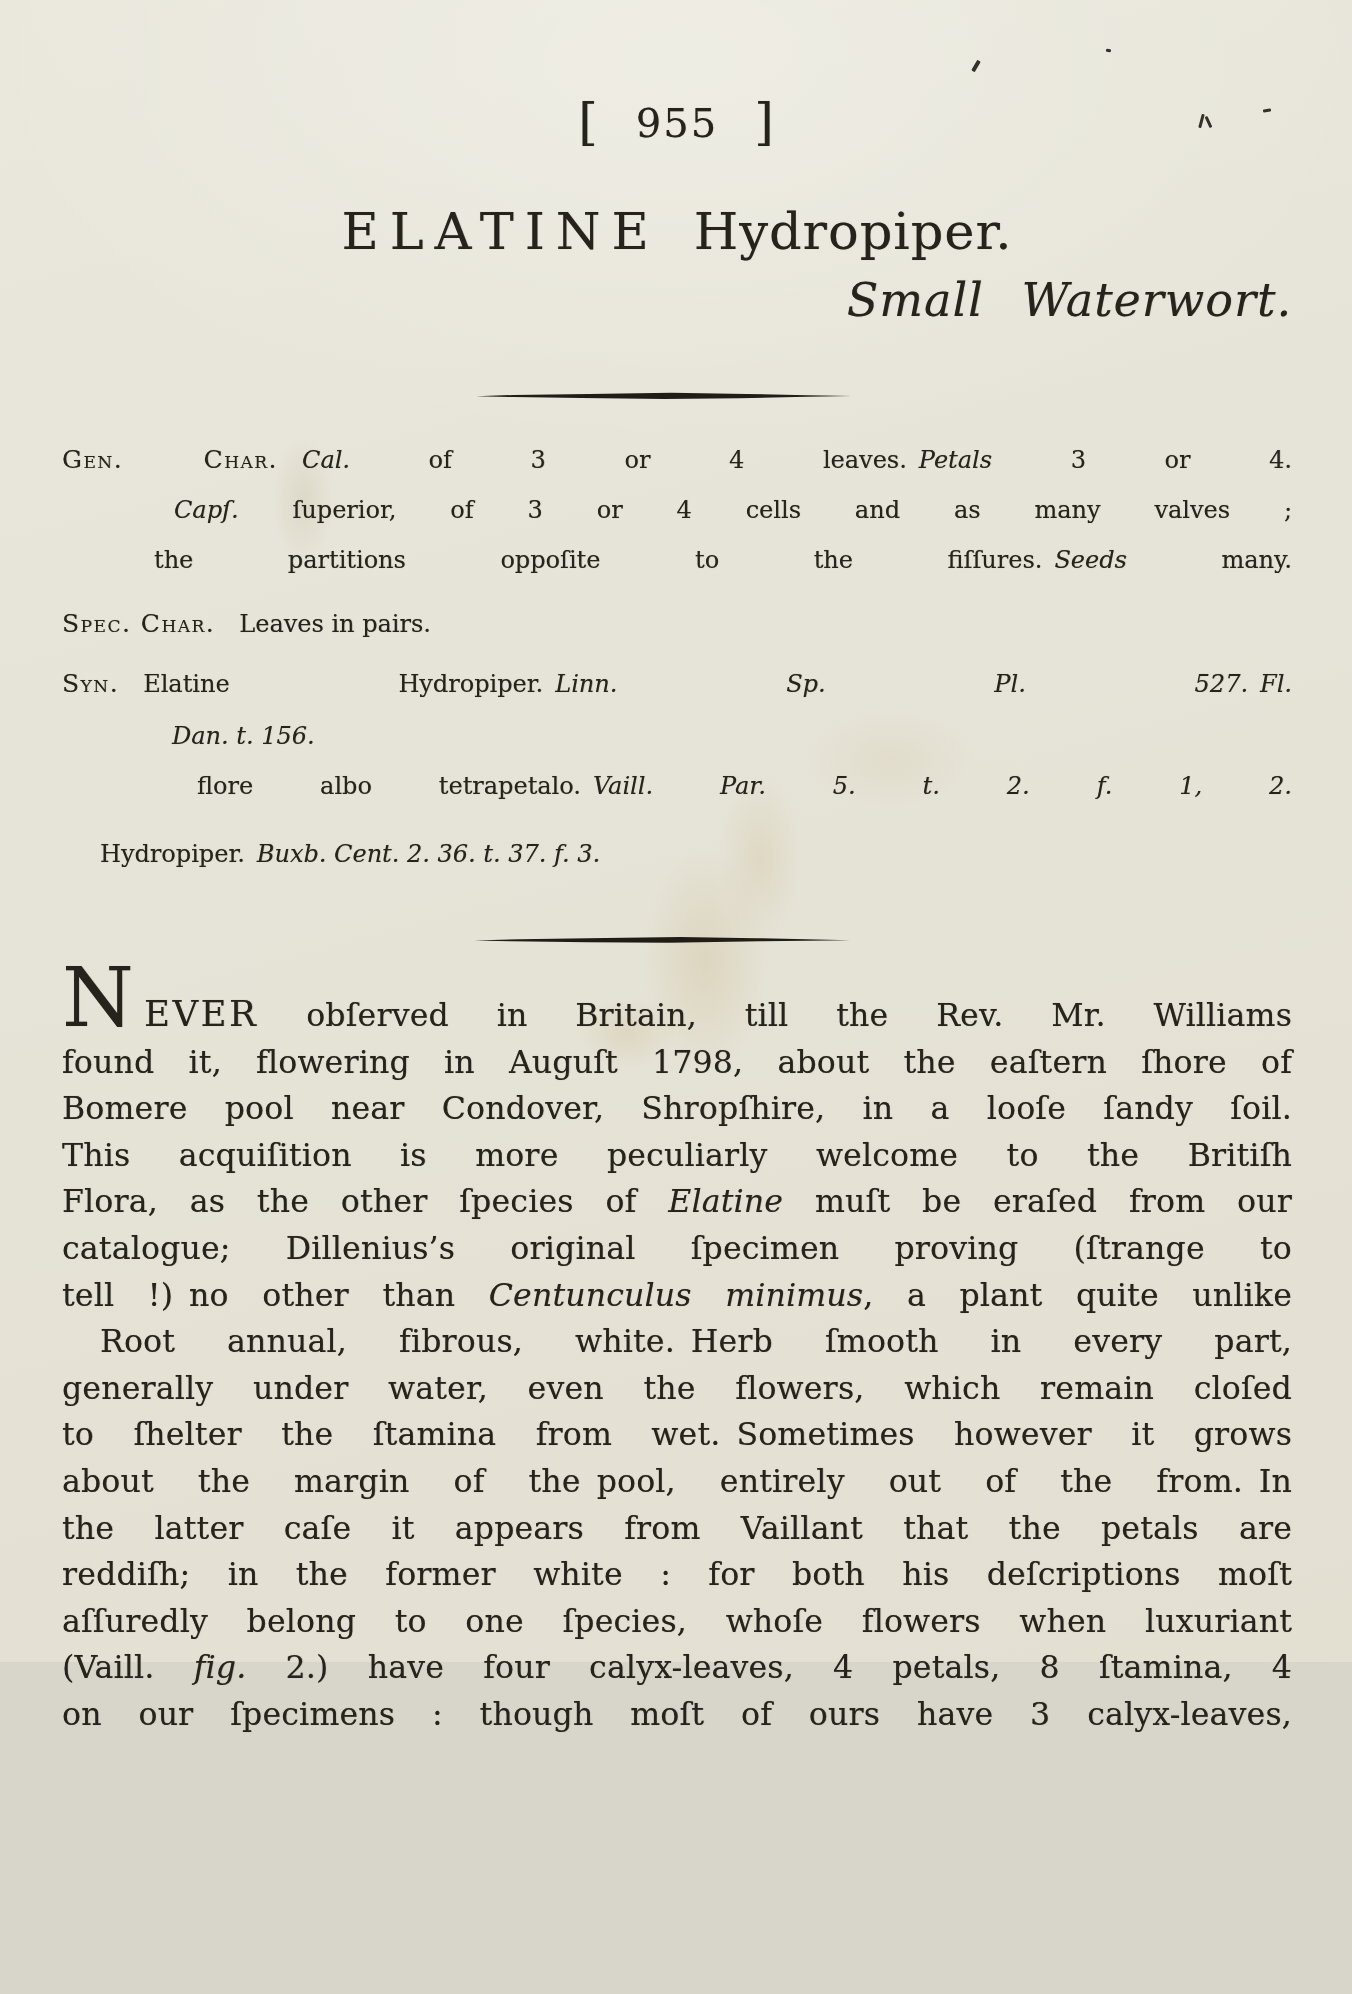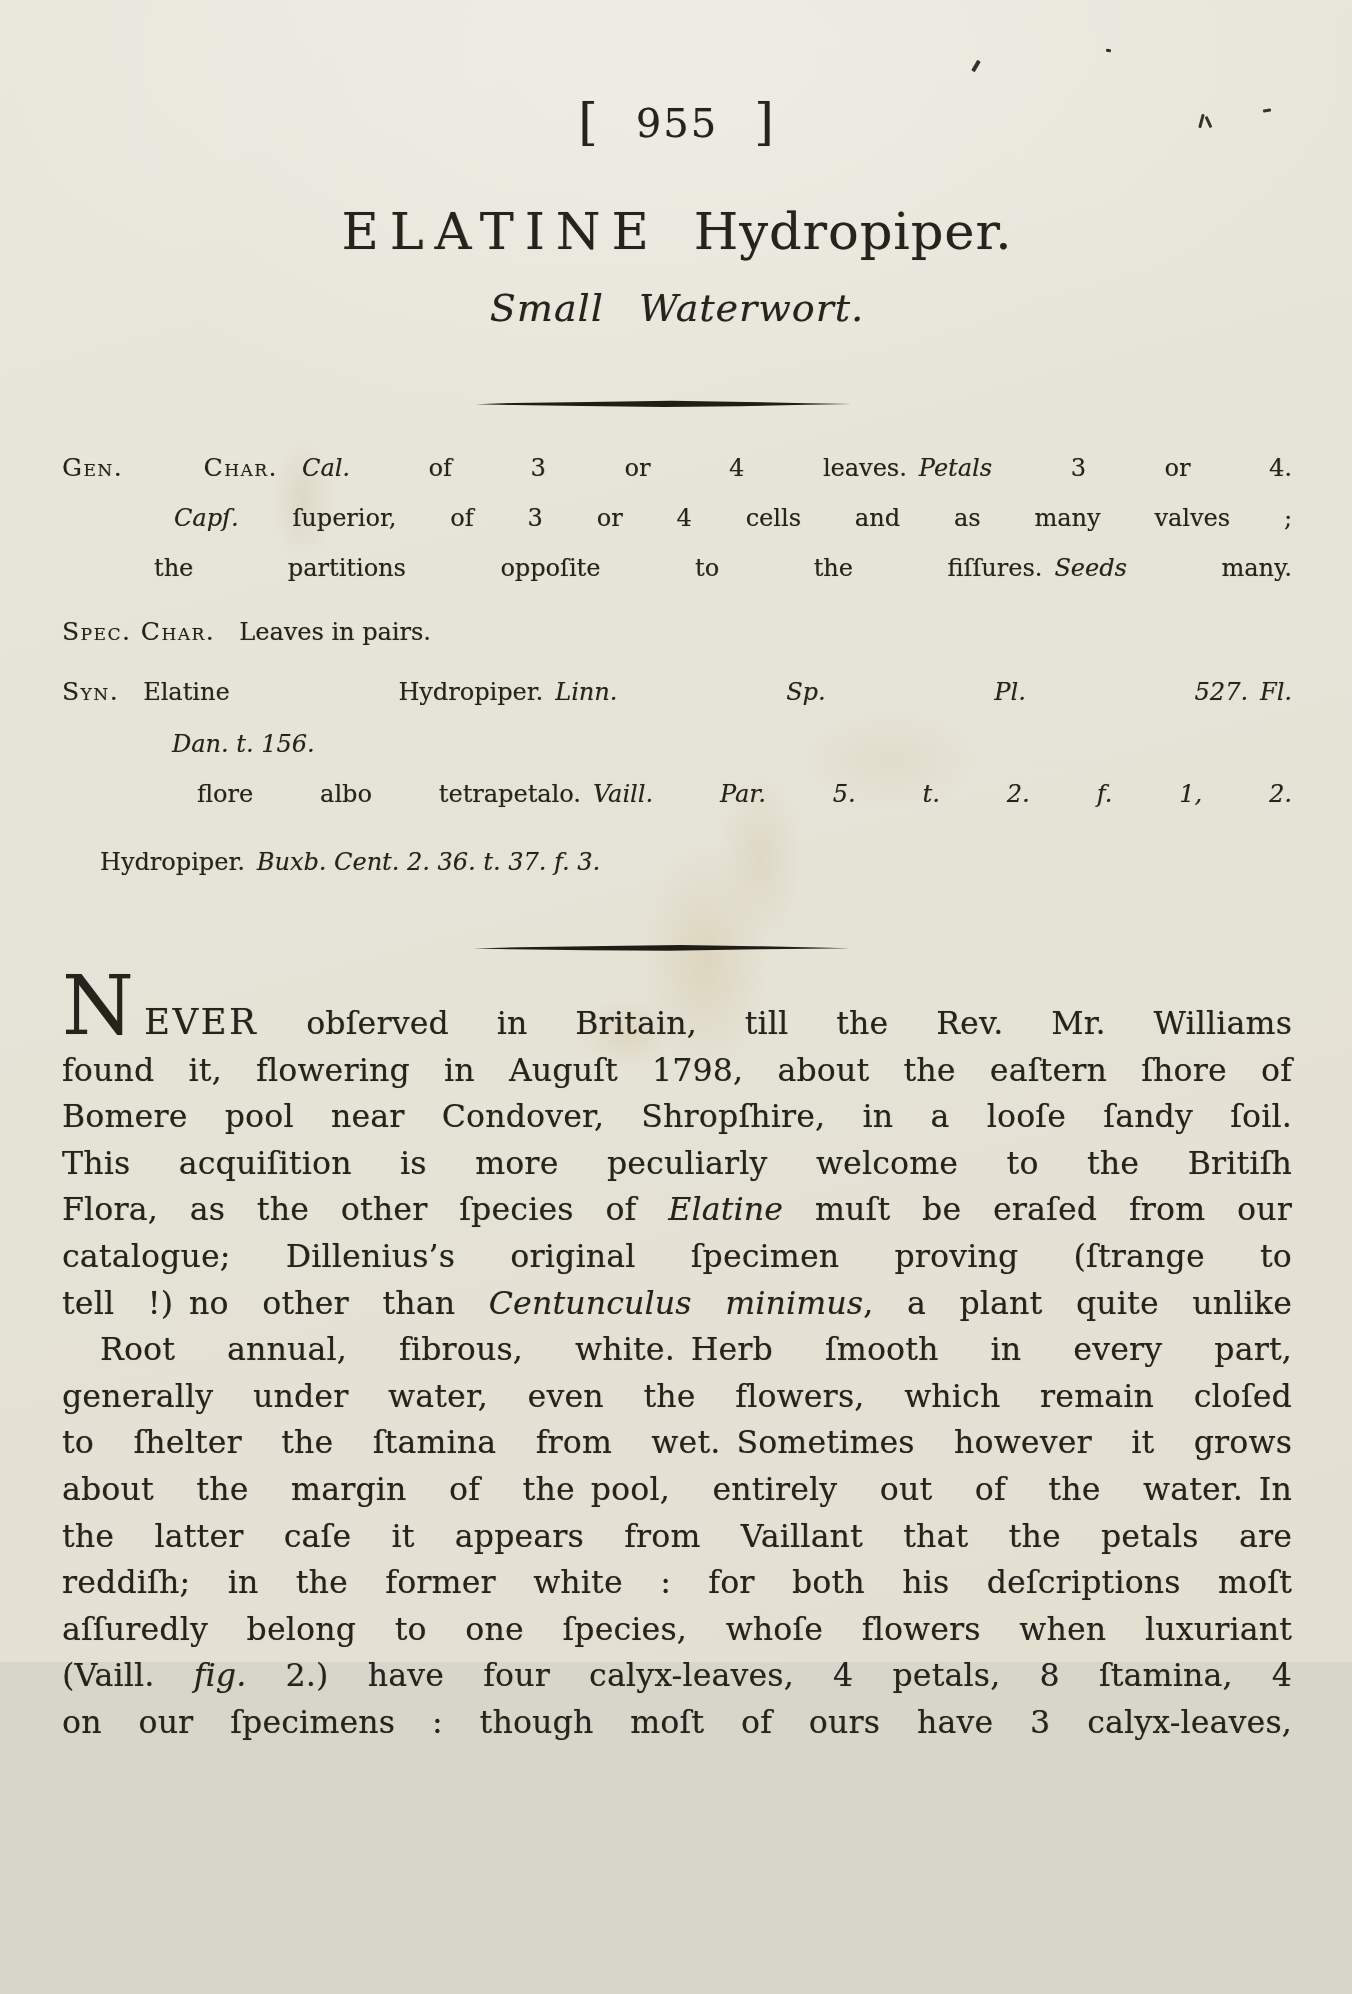--- a/index.html
+++ b/index.html
@@ -29,21 +29,21 @@
       radial-gradient(ellipse 900px 500px at 676px 60px, rgba(255,255,252,0.25), rgba(255,255,252,0) 80%),
       linear-gradient(165deg, #eae8dd 0%, #e6e4d8 40%, #e3e0d2 100%);
   }
   
   .folio { text-align: center; font-size: 40px; line-height: 56px; letter-spacing: 2px; }
   .folio .bracket { font-size: 50px; position: relative; top: 2px; }
   .folio .num { margin: 0 36px; }
   .title { margin: 52px 0 0; text-align: center; font-size: 51px; line-height: 58px; font-weight: normal; }
   .title .genus { letter-spacing: 11px; }
   .title .species { margin-left: 34px; letter-spacing: 1px; }
-  .subtitle { margin: 20px 0 0; text-align: center; font-size: 38px; line-height: 54px;
+  .subtitle { margin: 12px 0 0; text-align: right; font-size: 46px; line-height: 54px;
               font-style: italic; font-weight: normal; word-spacing: 22px; letter-spacing: 1px; }
   
   .rule { height: 10px; background: #201d17; }
   .rule-1 { width: 376px; margin: 64px 0 0 414px;
     clip-path: polygon(0 52%, 10% 40%, 30% 30%, 52% 18%, 72% 30%, 88% 42%, 100% 50%, 88% 58%, 70% 72%, 50% 80%, 28% 70%, 10% 60%); }
   .rule-2 { width: 376px; margin: 56px 0 0 412px;
     clip-path: polygon(0 55%, 12% 42%, 35% 30%, 55% 20%, 75% 32%, 100% 52%, 76% 62%, 52% 78%, 30% 72%, 10% 62%); }
   
   .classline { margin-top: 58px; font-size: 33px; line-height: 44px; word-spacing: 12px; }
   .synopsis  { margin-top: 34px; font-size: 24px; line-height: 50px; }
@@ -105,21 +105,21 @@
       <div class="line just"><span class="bigcap">N</span><span class="seg-caps">EVER</span><span class="seg-r"> obſerved in Britain, till the Rev. Mr. Williams</span></div>
       <div class="line just"><span class="seg-r">found it, flowering in Auguſt 1798, about the eaſtern ſhore of</span></div>
       <div class="line just"><span class="seg-r">Bomere pool near Condover, Shropſhire, in a looſe ſandy ſoil.</span></div>
       <div class="line just"><span class="seg-r">This acquiſition is more peculiarly welcome to the Britiſh</span></div>
       <div class="line just"><span class="seg-r">Flora, as the other ſpecies of </span><span class="seg-i">Elatine</span><span class="seg-r"> muſt be eraſed from our</span></div>
       <div class="line just"><span class="seg-r">catalogue; Dillenius’s original ſpecimen proving (ſtrange to</span></div>
       <div class="line just"><span class="seg-r">tell !) no other than </span><span class="seg-i">Centunculus minimus</span><span class="seg-r">, a plant quite unlike</span></div>
       <div class="line just" style="padding-left: 38px;"><span class="seg-r">Root annual, fibrous, white. Herb ſmooth in every part,</span></div>
       <div class="line just"><span class="seg-r">generally under water, even the flowers, which remain cloſed</span></div>
       <div class="line just"><span class="seg-r">to ſhelter the ſtamina from wet. Sometimes however it grows</span></div>
-      <div class="line just"><span class="seg-r">about the margin of the pool, entirely out of the water. In</span></div>
+      <div class="line just"><span class="seg-r">about the margin of the pool, entirely out of the from. In</span></div>
       <div class="line just"><span class="seg-r">the latter caſe it appears from Vaillant that the petals are</span></div>
       <div class="line just"><span class="seg-r">reddiſh; in the former white : for both his deſcriptions moſt</span></div>
       <div class="line just"><span class="seg-r">aſſuredly belong to one ſpecies, whoſe flowers when luxuriant</span></div>
       <div class="line just"><span class="seg-r">(Vaill. </span><span class="seg-i">fig.</span><span class="seg-r"> 2.) have four calyx-leaves, 4 petals, 8 ſtamina, 4</span></div>
       <div class="line just"><span class="seg-r">on our ſpecimens : though moſt of ours have 3 calyx-leaves,</span></div>
     </div>
 
   <div class="speck sp1a"></div>
   <div class="speck sp1b"></div>
   <div class="speck sp2"></div>

